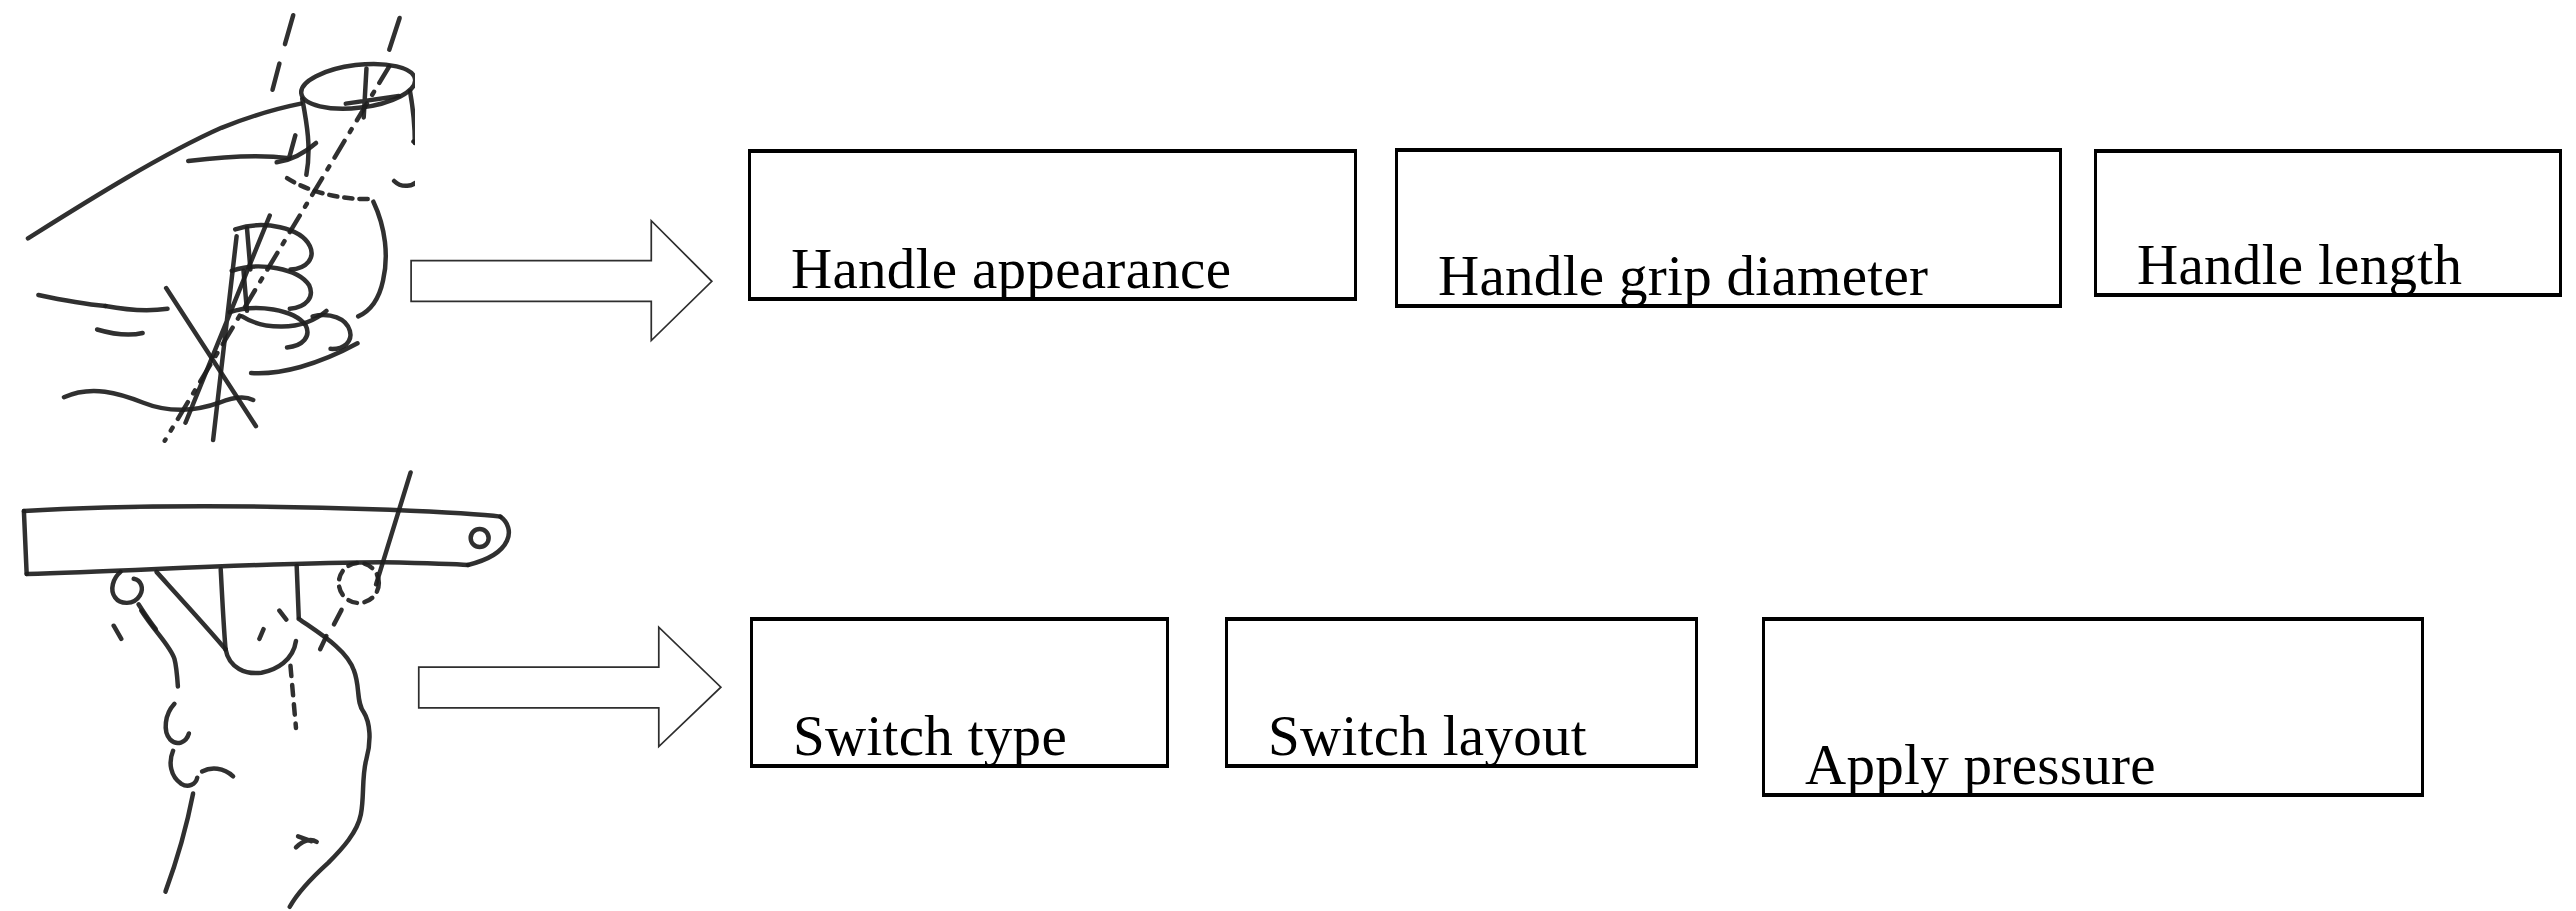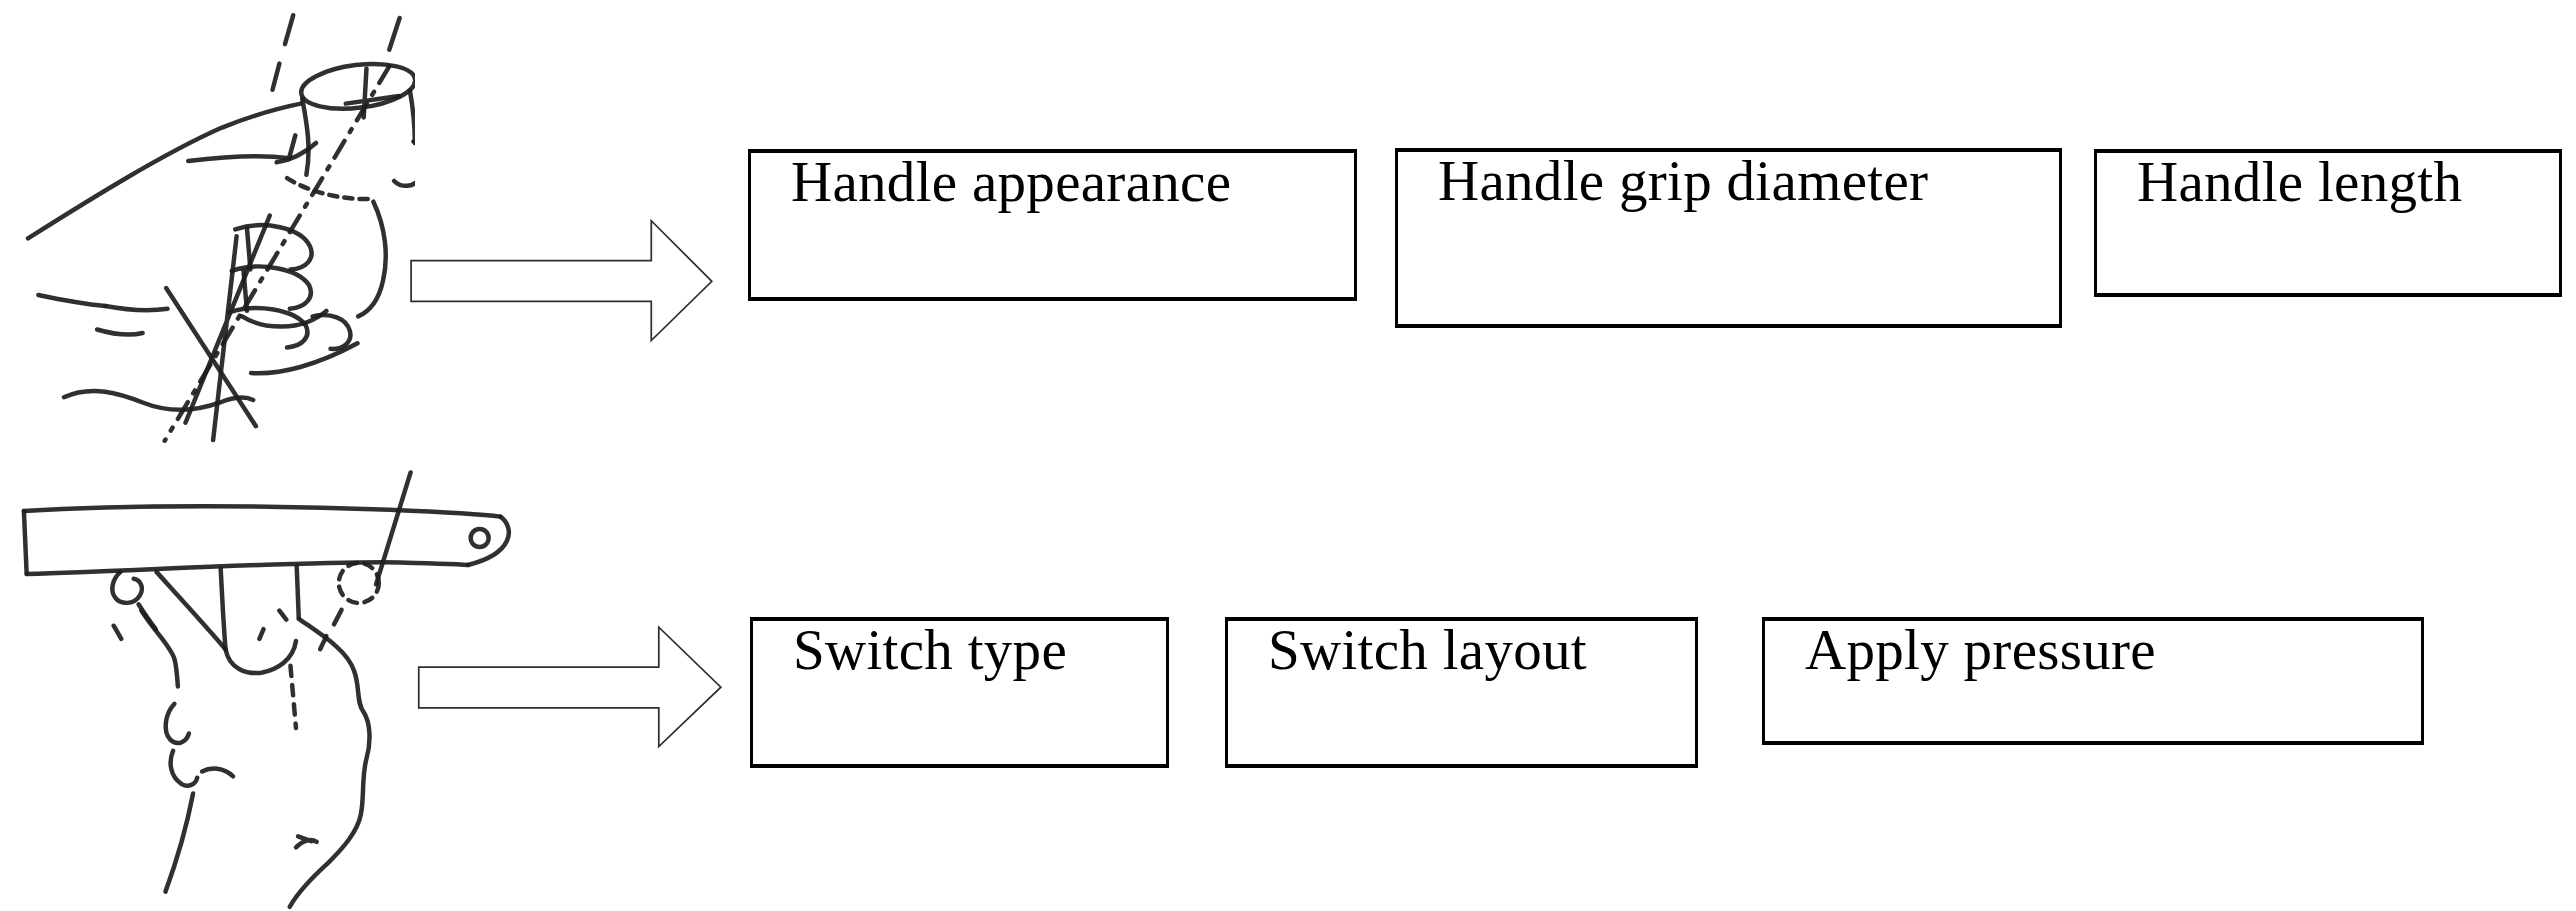--- a/index.html
+++ b/index.html
@@ -11,46 +11,46 @@
     font-family:"Liberation Serif","DejaVu Serif",serif;
   }
   .fbox{
     position:absolute;
     box-sizing:border-box;
     background:#ffffff;
     border:3.5px solid #000000;
     border-top-width:4.8px;
     border-bottom-width:4.8px;
     display:flex;
-    align-items:flex-start;
+    align-items:flex-end;
     padding-left:40px;
     font-size:57px;
     line-height:1;
     color:#000000;
     white-space:nowrap;
   }
   .fbox span{letter-spacing:0.3px;}
   .arrow{position:absolute;}
   .hand{position:absolute;filter:blur(0.3px);}
   .hand path,.hand ellipse,.hand circle{
     fill:none;
     stroke:#1e1e1e;
     stroke-width:6.5;
     stroke-linecap:round;
     stroke-linejoin:round;
     opacity:.92;
   }
   
   #box-r1-1{left:748px;top:149px;width:609px;height:152px;}
-  #box-r1-2{left:1395px;top:148px;width:667px;height:180px;}
+  #box-r1-2{left:1395px;top:148px;width:667px;height:160px;}
   #box-r1-3{left:2094px;top:149px;width:468px;height:148px;}
   
   #box-r2-1{left:750px;top:617px;width:419px;height:151px;}
   #box-r2-2{left:1225px;top:617px;width:473px;height:151px;}
-  #box-r2-3{left:1762px;top:617px;width:662px;height:128px;}
+  #box-r2-3{left:1762px;top:617px;width:662px;height:180px;}
   #arrow1{left:408px;top:218px;}
   #arrow2{left:416px;top:623px;}
   #hand1{left:14px;top:0px;}
   #hand2{left:17.3px;top:468px;}
 </style>
 </head>
 <body>
 
 <div id="canvas">
 

